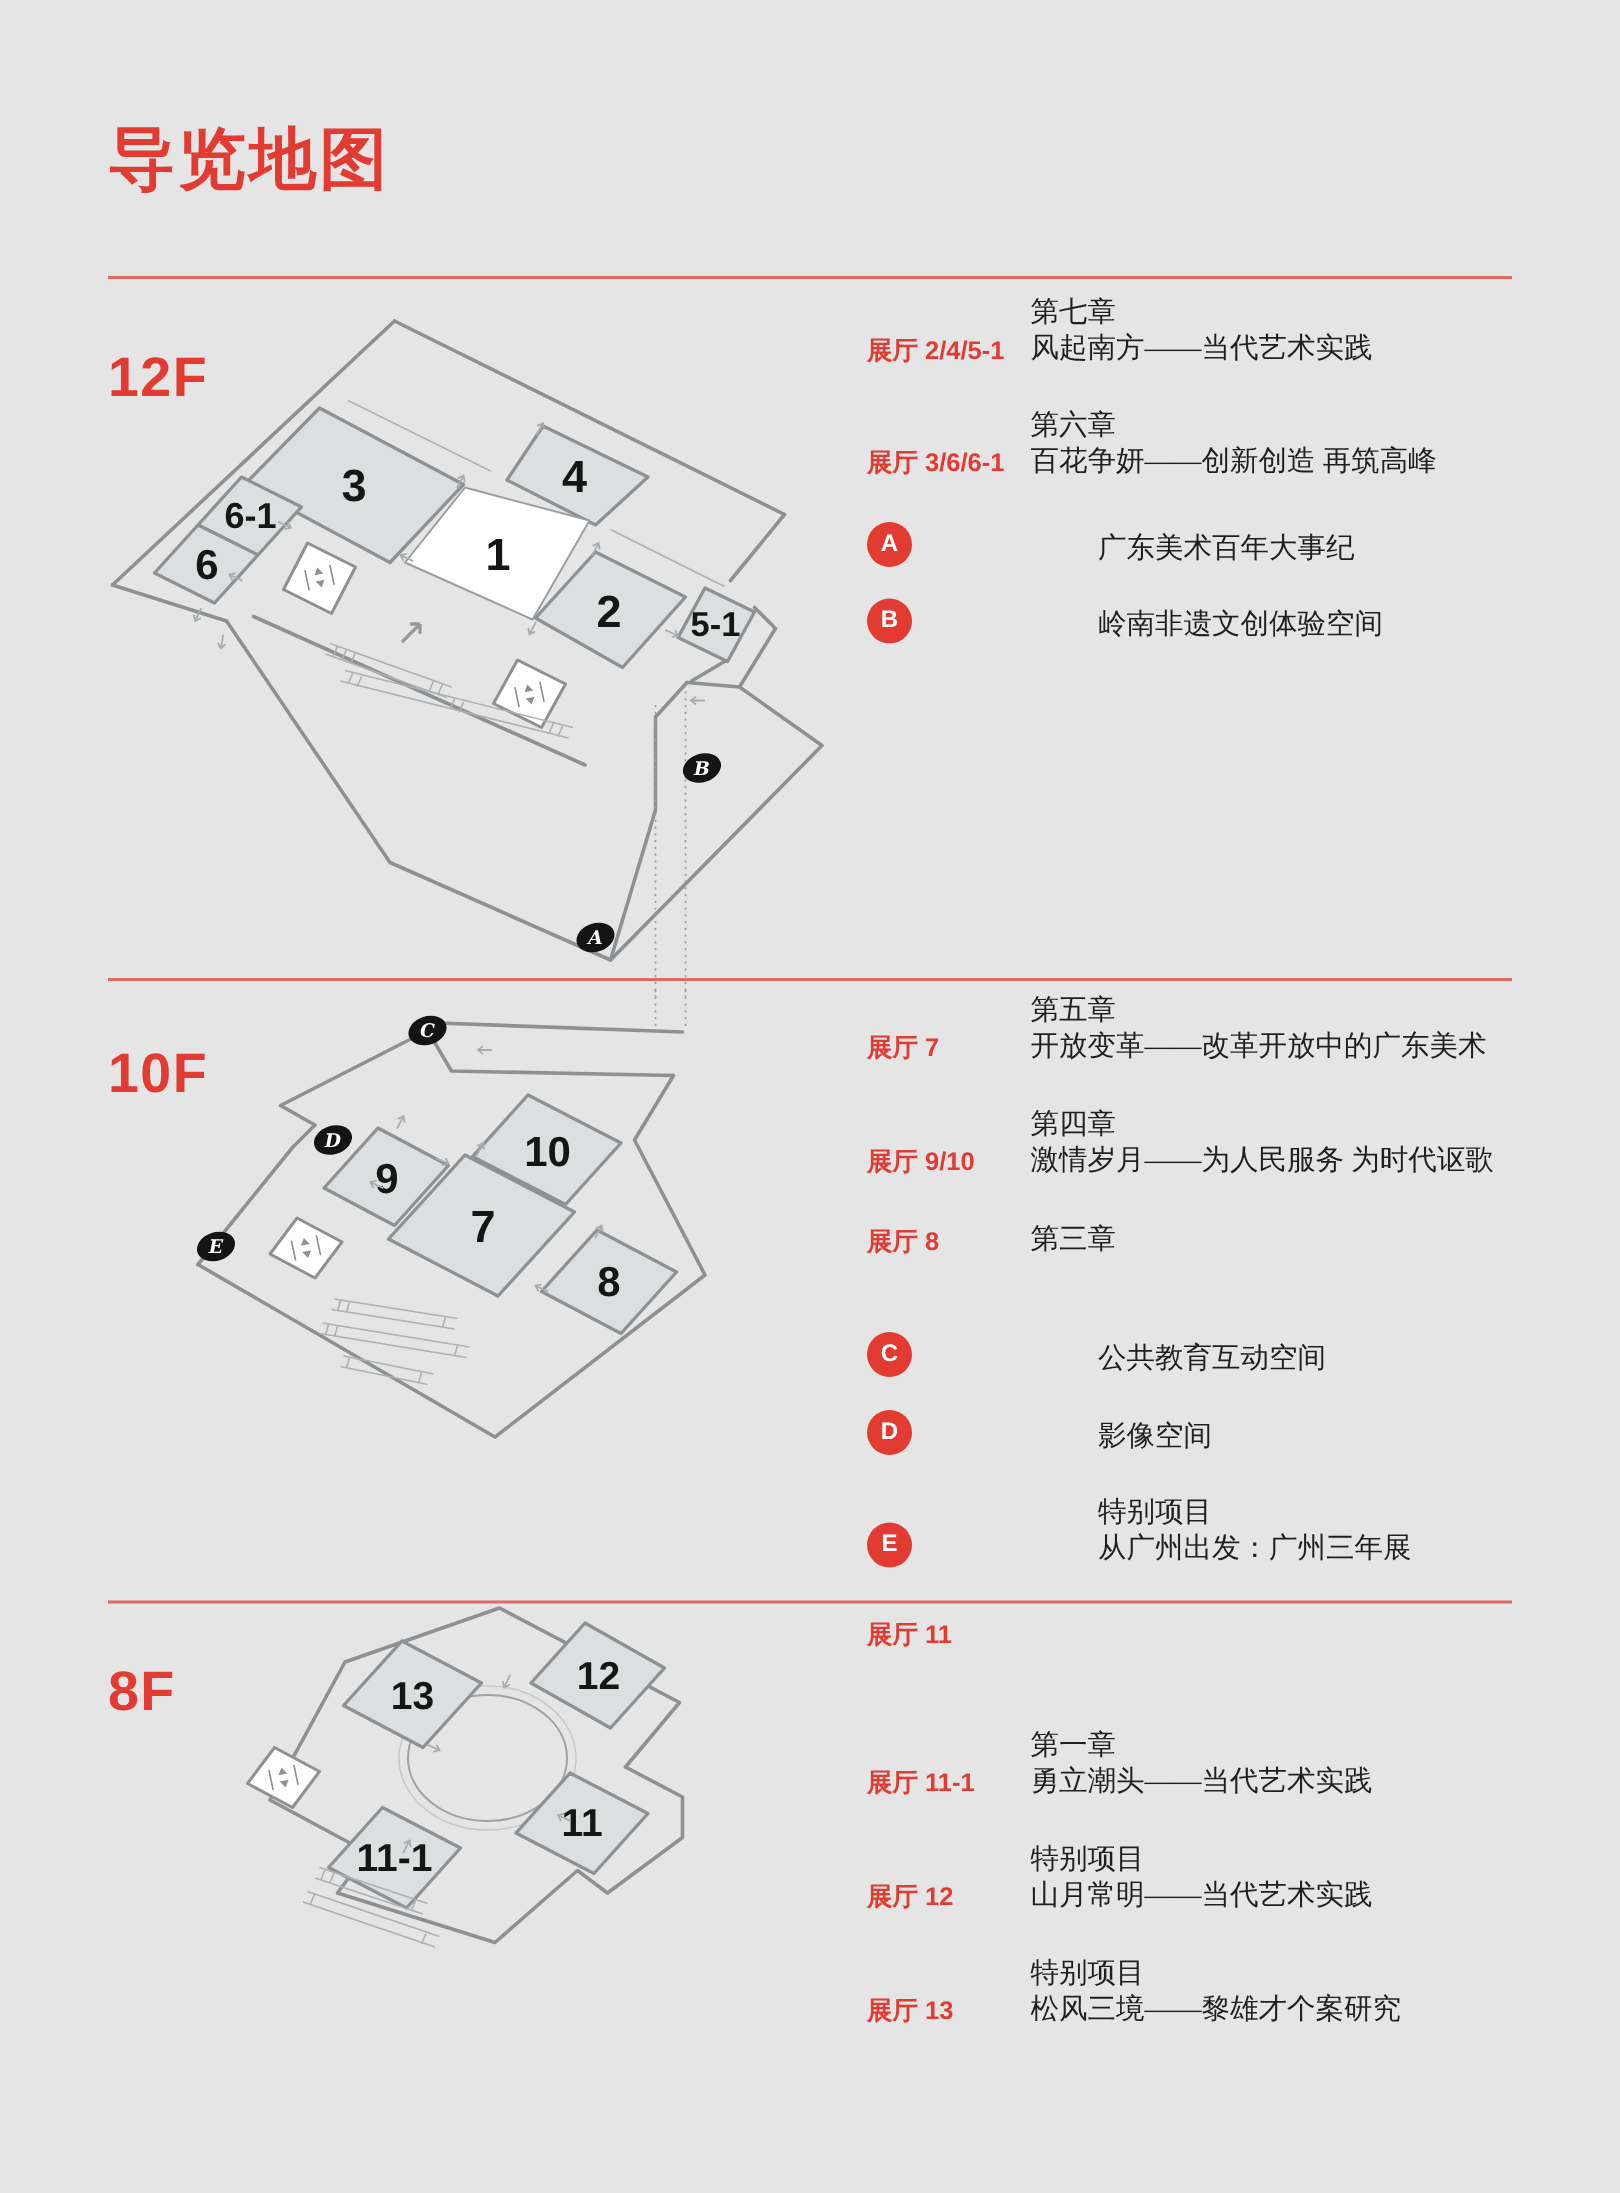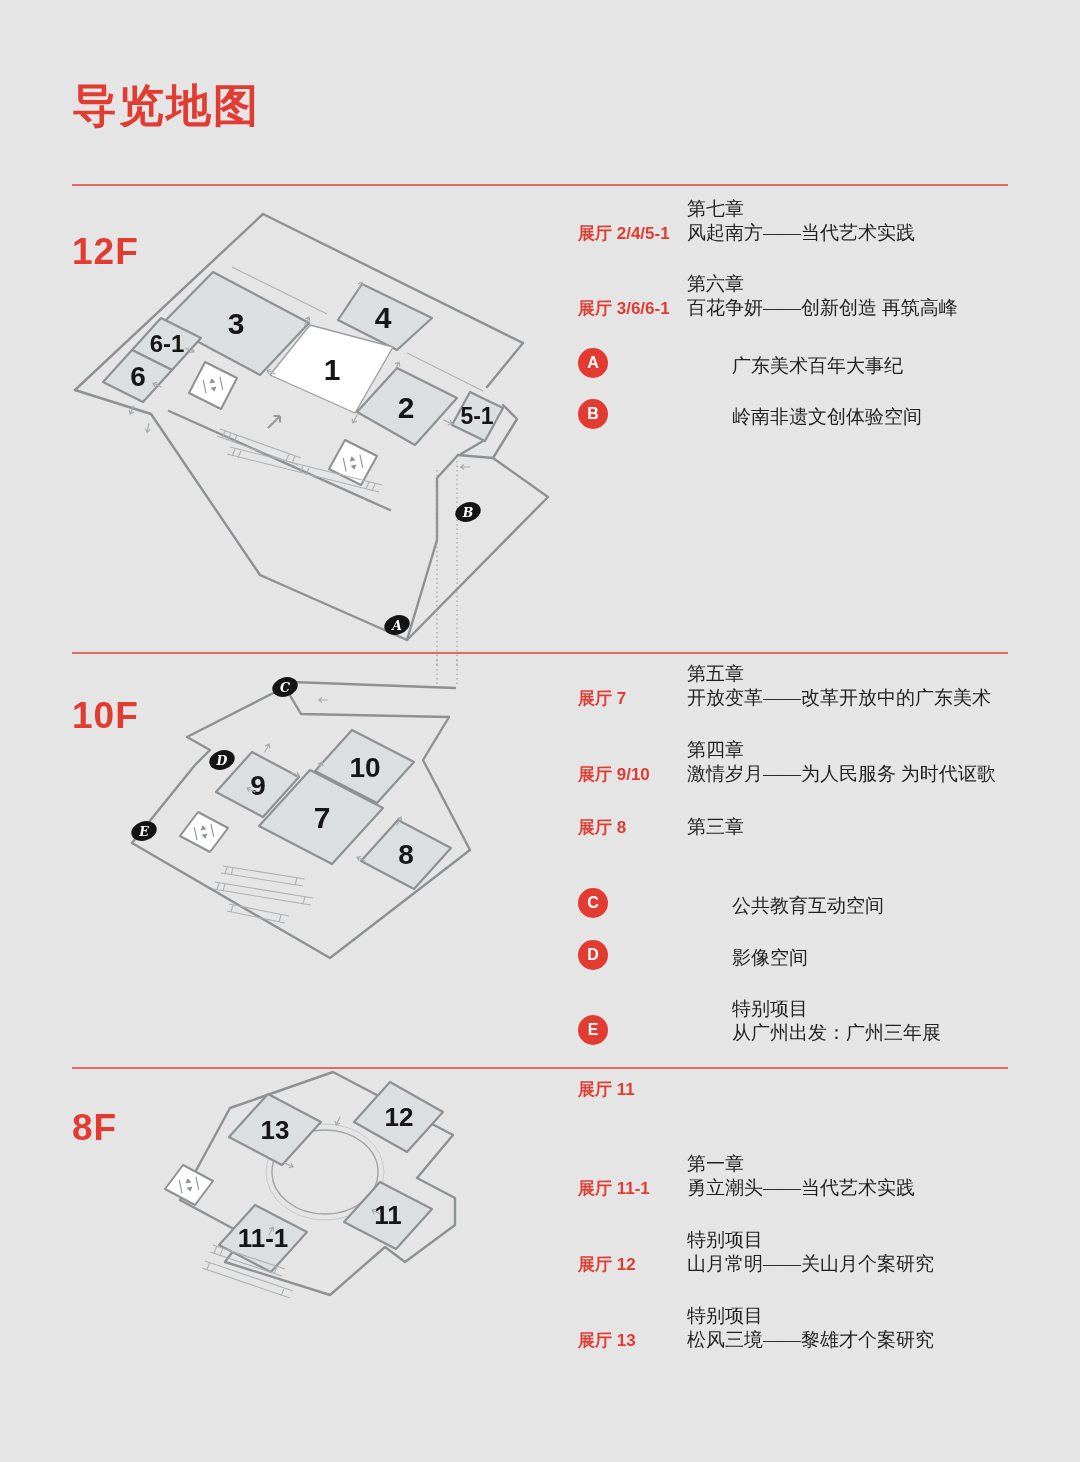--- a/index.html
+++ b/index.html
@@ -313,21 +313,21 @@
     <span class="hall">展厅 11-1</span>
     <div class="ltext">
       <div>第一章</div>
       <div>勇立潮头——当代艺术实践</div>
     </div>
   </div>
   <div class="lrow" style="top:1228px">
     <span class="hall">展厅 12</span>
     <div class="ltext">
       <div>特别项目</div>
-      <div>山月常明——关山月个案研究</div>
+      <div>山月常明——当代艺术实践</div>
     </div>
   </div>
   <div class="lrow" style="top:1304px">
     <span class="hall">展厅 13</span>
     <div class="ltext">
       <div>特别项目</div>
       <div>松风三境——黎雄才个案研究</div>
     </div>
   </div>
 

